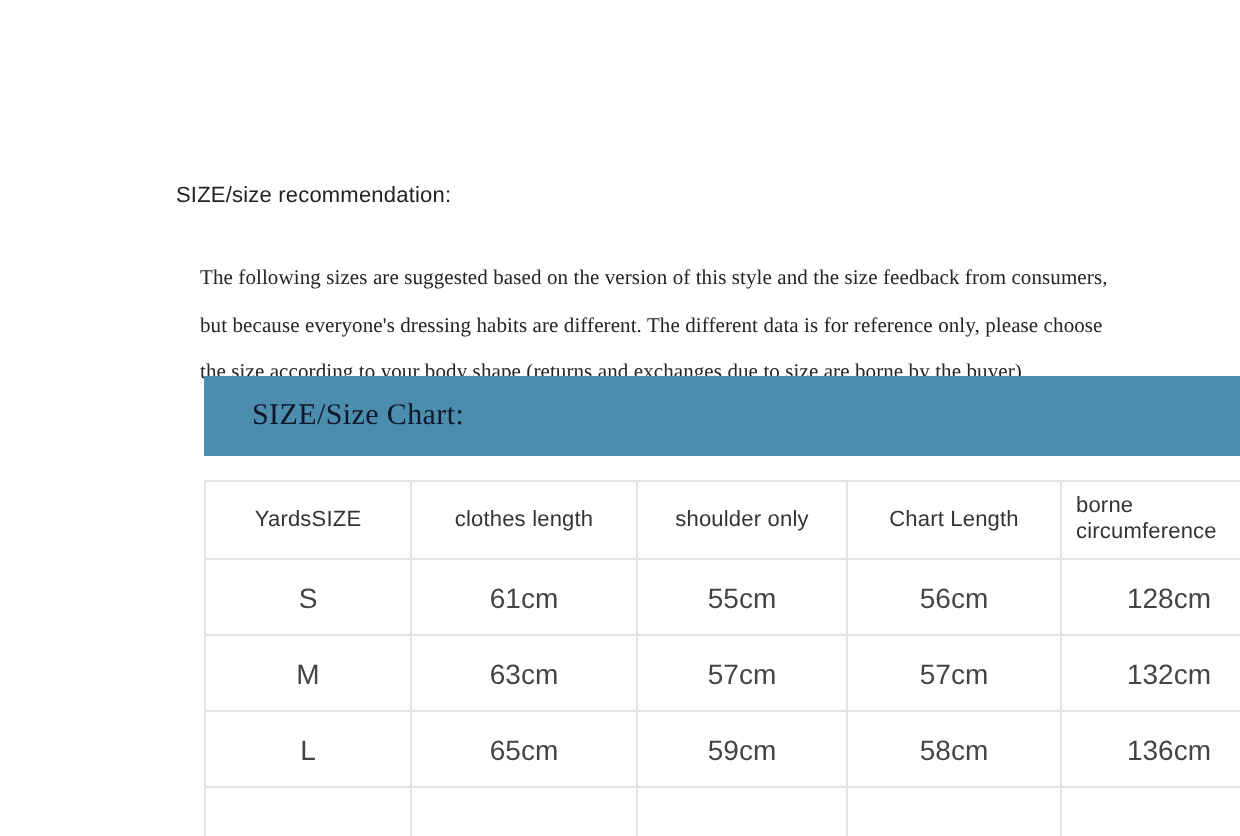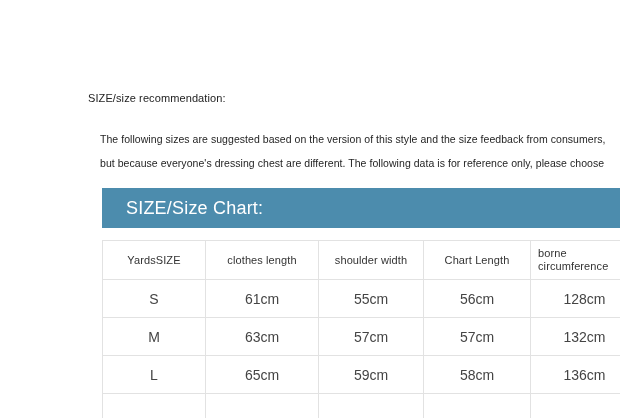--- a/index.html
+++ b/index.html
@@ -13,31 +13,31 @@
 
   .page-heading {
     position: absolute; left: 40px; top: 44px;
     font-size: 11px; color: #222222; letter-spacing: 0.1px;
   }
 
   .intro {
     position: absolute; left: 40px; top: 74px;
     font-size: 10.5px; color: #242424; letter-spacing: 0.05px;
   }
-  .intro-line { white-space: nowrap; line-height: 11.6px; }
+  .intro-line { white-space: nowrap; line-height: 11.6px; font-family: Liberation Serif, serif; }
 
   .chart { position: absolute; left: 42px; top: 128px; width: 536px; }
 
   .chart-title-bar {
     width: 536px; height: 40px;
     background: #4C8CAD;
     display: flex; align-items: center;
     padding-left: 12px;
   }
-  .chart-title { color: #ffffff; font-size: 18px; letter-spacing: 0.2px; }
+  .chart-title { color: #0f172a; font-size: 15px; letter-spacing: 0.2px; font-family: Liberation Serif, serif; }
 
   table.size-table {
     width: 536px; border-collapse: collapse; table-layout: fixed;
     background: #ffffff;
     border: 1px solid #e0e0e0;
   }
   .size-table col.c1 { width: 103px; }
   .size-table col.c2 { width: 113px; }
   .size-table col.c3 { width: 105px; }
   .size-table col.c4 { width: 107px; }
@@ -63,42 +63,43 @@
 </style>
 </head>
 <body>
 
 <div class="screen">
 
   <div class="page-heading">SIZE/size recommendation:</div>
 
   <div class="intro">
     <div class="intro-line">The following sizes are suggested based on the version of this style and the size feedback from consumers,</div>
-    <div class="intro-line">but because everyone's dressing chest are different. The following data is for reference only, please choose</div>
+    <div class="intro-line">but because everyone's dressing habits are different. The different data is for reference only, please choose</div>
+    <div class="intro-line">the size according to your body shape (returns and exchanges due to size are borne by the buyer)</div>
   </div>
 
   <div class="chart">
 
     <div class="chart-title-bar">
       <span class="chart-title">SIZE/Size Chart:</span>
     </div>
 
     <table class="size-table">
       <colgroup>
         <col class="c1">
           <col class="c2">
           <col class="c3">
           <col class="c4">
           <col class="c5">
       </colgroup>
       <thead>
         <tr>
           <th>YardsSIZE</th>
           <th>clothes length</th>
-          <th>shoulder width</th>
+          <th>shoulder only</th>
           <th>Chart Length</th>
           <th class="th-left">borne circumference</th>
         </tr>
       </thead>
       <tbody>
         <tr>
           <td>S</td>
           <td>61cm</td>
           <td>55cm</td>
           <td>56cm</td>

